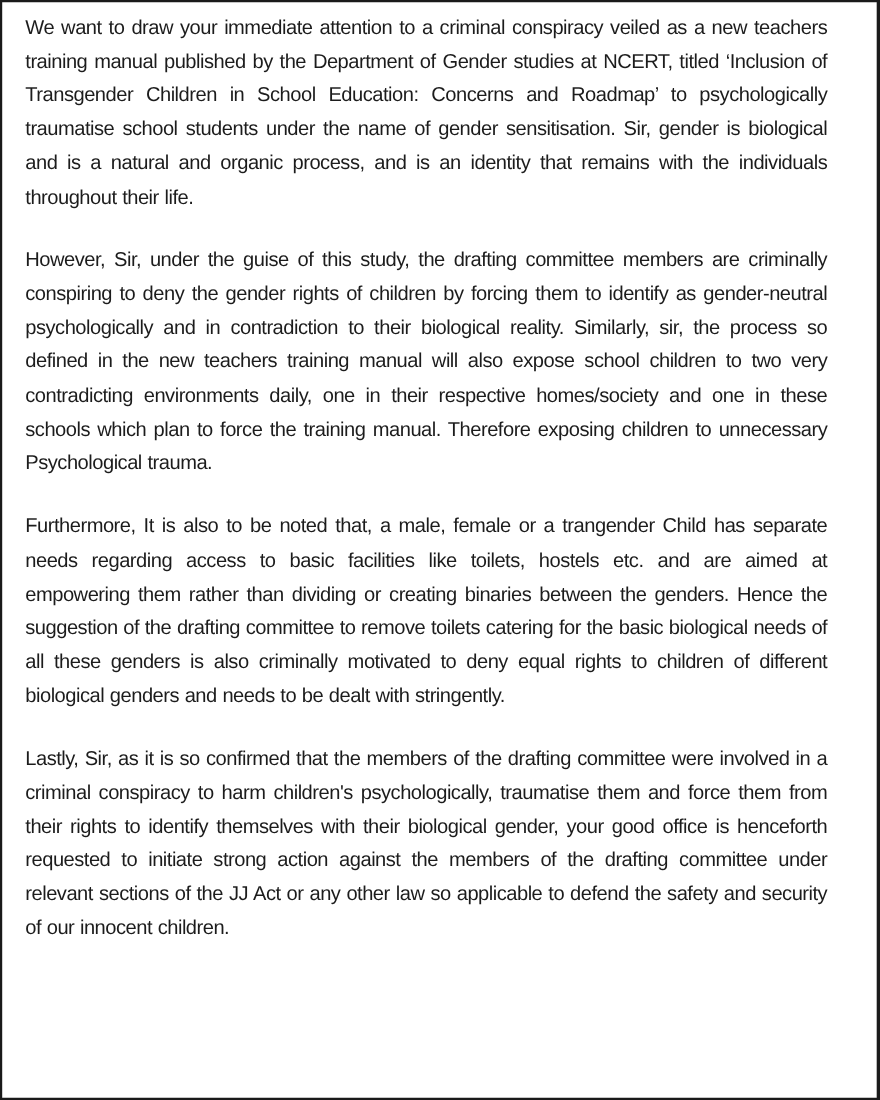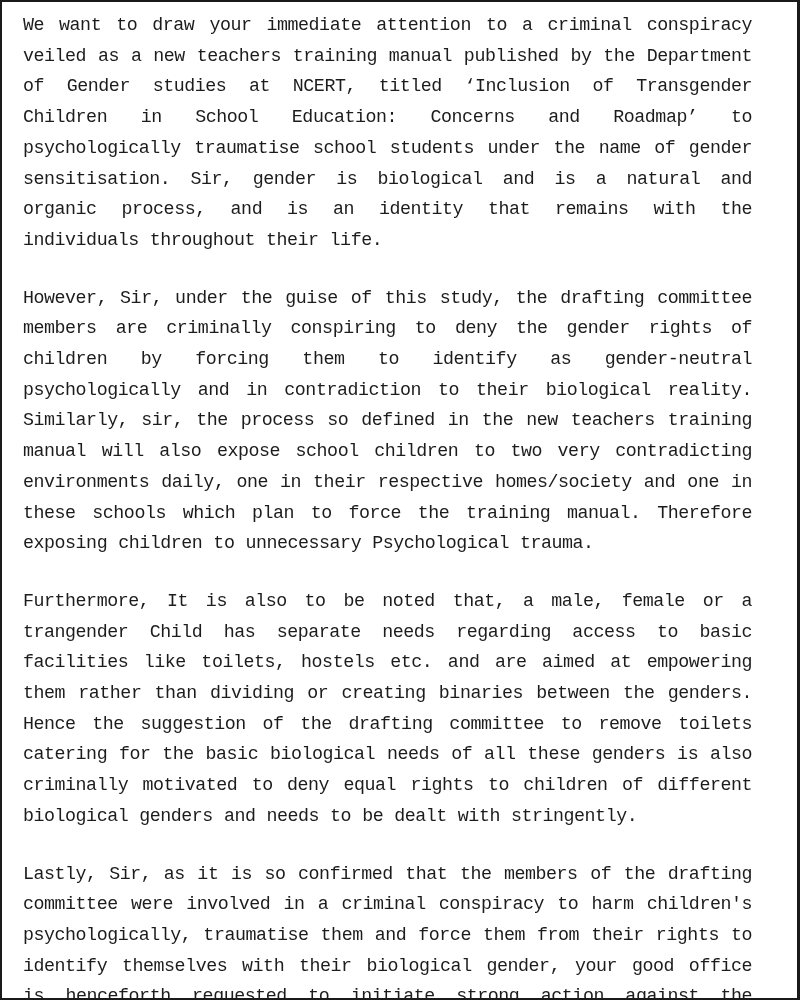--- a/index.html
+++ b/index.html
@@ -8,21 +8,21 @@
     position: relative;
     box-sizing: border-box;
     width: 800px; height: 1000px;
     border: 2px solid #1a1a1a;
     border-right-width: 3px;
     background: #ffffff;
     padding: 8px 28px 0 21px;
   }
   .para {
     margin: 0 17px 27px 0;
-    font-family: Liberation Mono, monospace;
+    font-family: Liberation Sans, sans-serif;
     font-size: 18.3px;
     line-height: 30.7px;
     color: #1c1c1c;
     text-align: justify;
     letter-spacing: -0.45px;
     word-spacing: 0.5px;
   }
 </style>
 </head>
 <body>

